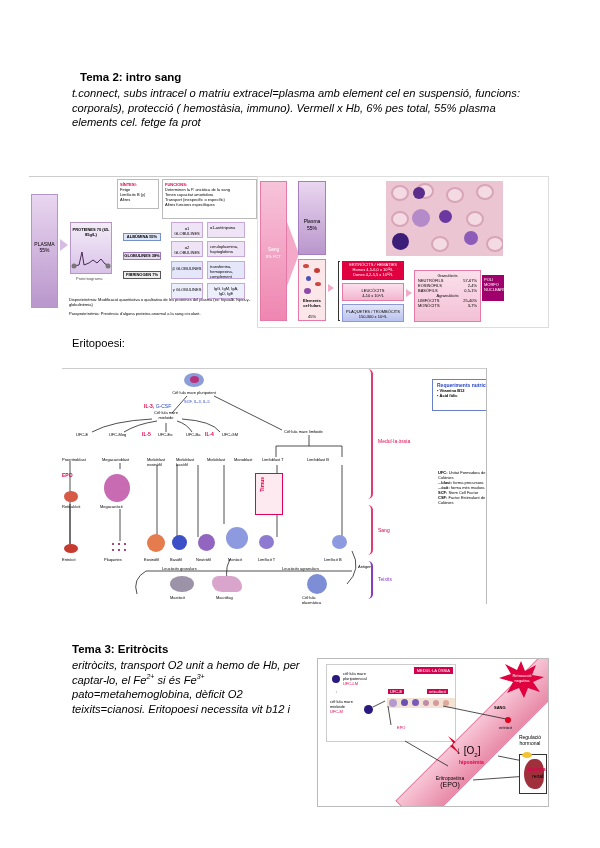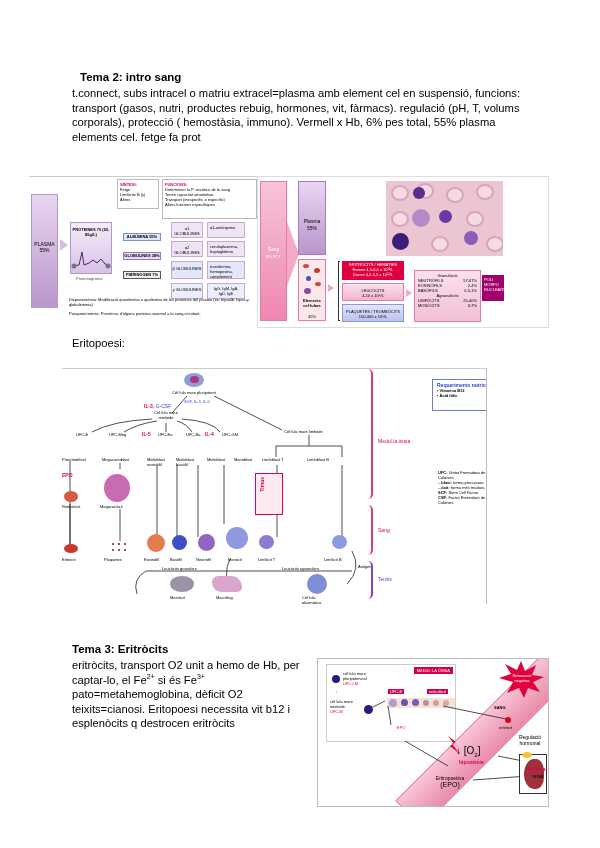--- a/index.html
+++ b/index.html
@@ -1,40 +1,39 @@
 <!DOCTYPE html>
 <html><head>
 <meta charset="utf-8">
 <style>
   html, body { margin: 0; padding: 0; background: #ffffff; }
   body { width: 600px; height: 848px; position: relative; overflow: hidden;
          font-family: "Liberation Sans", sans-serif; color: #000; }
   .abs { position: absolute; }
   .h { font-weight: bold; font-size: 11.5px; }
-  .p { font-size: 11.2px; line-height: 14.6px; }
+  .p { font-size: 11.2px; line-height: 14.6px; font-style: italic; }
   .tiny { font-size: 4px; line-height: 5px; }
   .t5 { font-size: 5px; line-height: 6px; }
   .fig { position: absolute; background: #fff; overflow: hidden; }
   .box { position: absolute; box-sizing: border-box; }
   .pinkgrad { background: linear-gradient(180deg, #f7c4da 0%, #ef86b1 100%); }
   .purgrad { background: linear-gradient(180deg, #e9d6f0 0%, #b996cc 100%); }
   .lav { background: #efe3f6; border: 1px solid #c8a8db; }
   .cell { position: absolute; border-radius: 50%; }
   .red { color: #e0004d; }
   .blue { color: #2a46c8; }
   .center { text-align: center; }
   sup { font-size: 7px; line-height: 0; }
 </style>
 </head>
 <body>
 
 <div class="abs h" style="left:80px;top:71px;">Tema 2: intro sang</div>
 <div class="abs p" style="left:72px;top:86px;width:500px;">
   <div>t.connect, subs intracel o matriu extracel=plasma amb element cel en suspensió, funcions:</div>
-  <div>transport (gasos, nutri, productes rebuig, hormones, vit, fàrmacs). regulació (pH, T, volums</div>
   <div>corporals), protecció ( hemostàsia, immuno). Vermell x Hb, 6% pes total, 55% plasma</div>
   <div>elements cel. fetge fa prot</div>
 </div>
 
 <div class="fig" style="left:29px;top:176px;width:228px;height:150px;border-top:1px solid #ccc;">
   <div class="box purgrad" style="left:2px;top:17px;width:27px;height:114px;border:1px solid #b596c9;">
     <div class="t5 center" style="position:absolute;top:46px;width:100%;">PLASMA 55%</div>
   </div>
   <div class="box" style="left:31px;top:62px;width:0;height:0;border-top:6px solid transparent;border-bottom:6px solid transparent;border-left:8px solid #d7bde6;"></div>
   <div class="box" style="left:41px;top:45px;width:42px;height:52px;background:linear-gradient(180deg,#f4ecf8,#d9c2e8);border:1px solid #b596c9;">
@@ -274,21 +273,20 @@
     <div><b>CSF:</b> <span>Factor Estimulant de Colònies</span></div>
   </div>
 </div>
 
 <div class="abs h" style="left:72px;top:643px;">Tema 3: Eritròcits</div>
 <div class="abs p" style="left:72px;top:658px;width:240px;">
   <div>eritròcits, transport O2 unit a hemo de Hb, per</div>
   <div><span>captar-lo, el Fe</span><sup>2+</sup><span> si és Fe</span><sup>3+</sup></div>
   <div>pato=metahemoglobina, dèficit O2</div>
   <div>teixits=cianosi.  Eritopoesi necessita vit b12 i</div>
-  <div>esplenòcits q destrocen eritròcits</div>
 </div>
 
 <div class="fig" style="left:317px;top:658px;width:230px;height:147px;border:1px solid #bbb;">
 
   <div class="box" style="left:60px;top:62px;width:210px;height:38px;background:linear-gradient(180deg,#f8c6d6,#e88aa8);transform:rotate(-45deg);transform-origin:center;border:1px solid #e07096;"></div>
 
   <div class="box" style="left:8px;top:5px;width:130px;height:78px;background:#fff;border:1px solid #ccc;">
     <div class="tiny center" style="position:absolute;right:2px;top:2px;background:#d4004e;color:#fff;padding:1px 3px;">MEDUL·LA ÒSSIA</div>
     <div class="cell" style="left:5px;top:10px;width:8px;height:8px;background:#2a1a80;"></div>
     <div class="tiny" style="position:absolute;left:16px;top:6px;">

